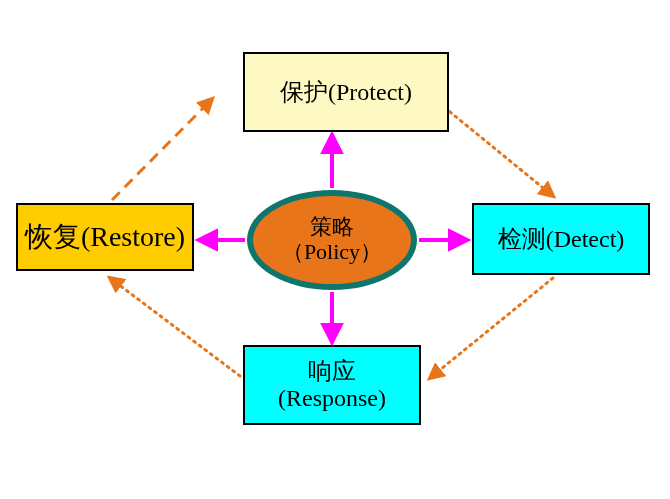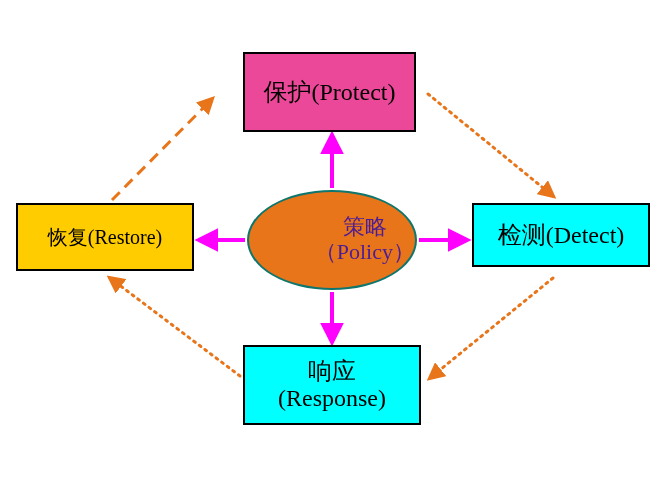--- a/index.html
+++ b/index.html
@@ -36,42 +36,42 @@
   }
   .node-label {
     display: block;
     white-space: pre-line;
   }
 
   
   #node-protect {
     left: 243px;
     top: 52px;
-    width: 173px;
+    width: 206px;
     height: 80px;
-    background: #ec4899;
+    background: #fef9c3;
     font-size: 24px;
     color: #000000;
   }
   
   #node-restore {
     left: 16px;
     top: 203px;
     width: 178px;
     height: 68px;
     background: #FFCC00;
-    font-size: 20px;
+    font-size: 28px;
     color: #000000;
   }
   
   #node-detect {
     left: 472px;
     top: 203px;
     width: 178px;
-    height: 64px;
+    height: 72px;
     background: #00FFFF;
     font-size: 24px;
     color: #000000;
   }
   
   #node-response {
     left: 243px;
     top: 345px;
     width: 178px;
     height: 80px;
@@ -80,25 +80,24 @@
     color: #000000;
     font-family: Liberation Serif, serif;
   }
   
   #node-policy {
     left: 247px;
     top: 190px;
     width: 170px;
     height: 100px;
     background: #E8751A;
-    border: 2px solid #0f766e;
+    border: 6px solid #0f766e;
     border-radius: 50%;
     font-size: 22px;
-    color: #4c1d95;
-    justify-content: flex-end;
+    color: #000000;
   }
 </style>
 </head>
 <body>
 
 <div id="canvas">
 
   <svg class="layer" viewBox="0 0 670 499">
     <defs>
       <marker id="arrow-magenta" markerWidth="6" markerHeight="6" refX="4.6" refY="3" orient="auto" markerUnits="strokeWidth">

